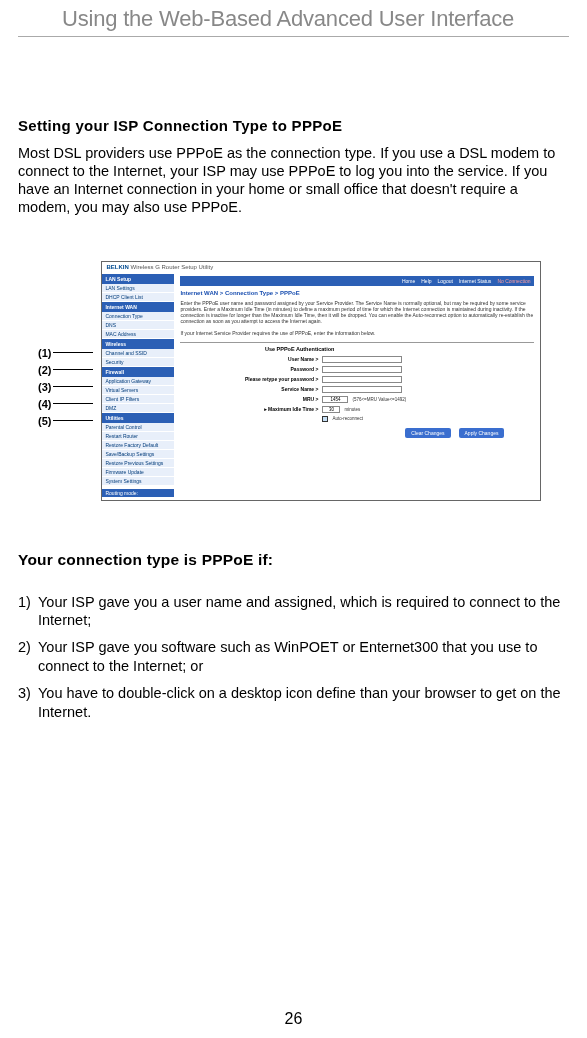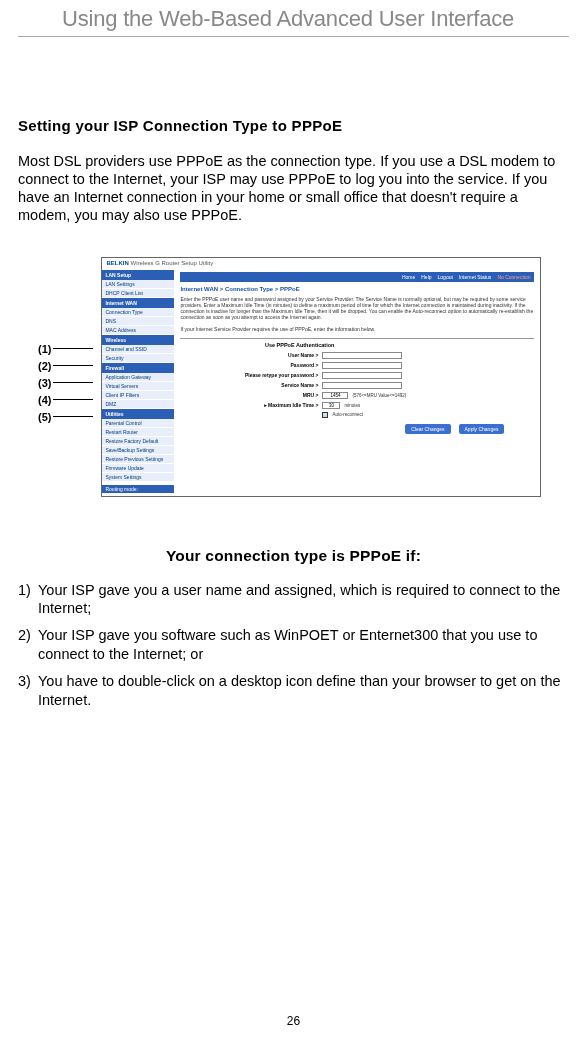--- a/index.html
+++ b/index.html
@@ -23,26 +23,26 @@
   .page-title-line {
     height: 1px;
     background: #aaa;
     margin-top: 4px;
     margin-bottom: 80px;
   }
   .sub-heading {
     font-weight: bold;
     font-size: 15px;
     letter-spacing: 0.3px;
-    margin-bottom: 18px;
+    margin-bottom: 10px;
   }
   .intro-text {
     font-size: 14.5px;
     line-height: 1.25;
-    margin-bottom: 32px;
+    margin-bottom: 44px;
   }
 
   
   .mini-wrap {
     display: flex;
     gap: 8px;
     margin-left: 20px;
     margin-bottom: 50px;
   }
   .callouts {
@@ -182,22 +182,21 @@
     color: #fff;
     font-size: 5px;
     padding: 2px 6px;
     border-radius: 2px;
   }
 
   .second-heading {
     font-weight: bold;
     font-size: 15.5px;
     letter-spacing: 0.2px;
-    margin-bottom: 16px;
-    text-align: center;
+    margin-bottom: 24px;
   }
   .steps {
     font-size: 14.5px;
     line-height: 1.3;
   }
   .step {
     margin-bottom: 8px;
     display: flex;
   }
   .step .num {
@@ -205,21 +204,21 @@
   }
   .step .txt {
     flex: 1;
   }
   .page-num {
     position: absolute;
     bottom: 10px;
     width: 100%;
     left: 0;
     text-align: center;
-    font-size: 12px;
+    font-size: 16px;
   }
 </style>
 </head>
 <body>
 
 <h1 class="page-title">Using the Web-Based Advanced User Interface</h1>
 <div class="page-title-line"></div>
 
 <h2 class="sub-heading">Setting your ISP Connection Type to PPPoE</h2>
 <p class="intro-text">Most DSL providers use PPPoE as the connection type. If you use a DSL modem to connect to the Internet, your ISP may use PPPoE to log you into the service. If you have an Internet connection in your home or small office that doesn't require a modem, you may also use PPPoE.</p>

